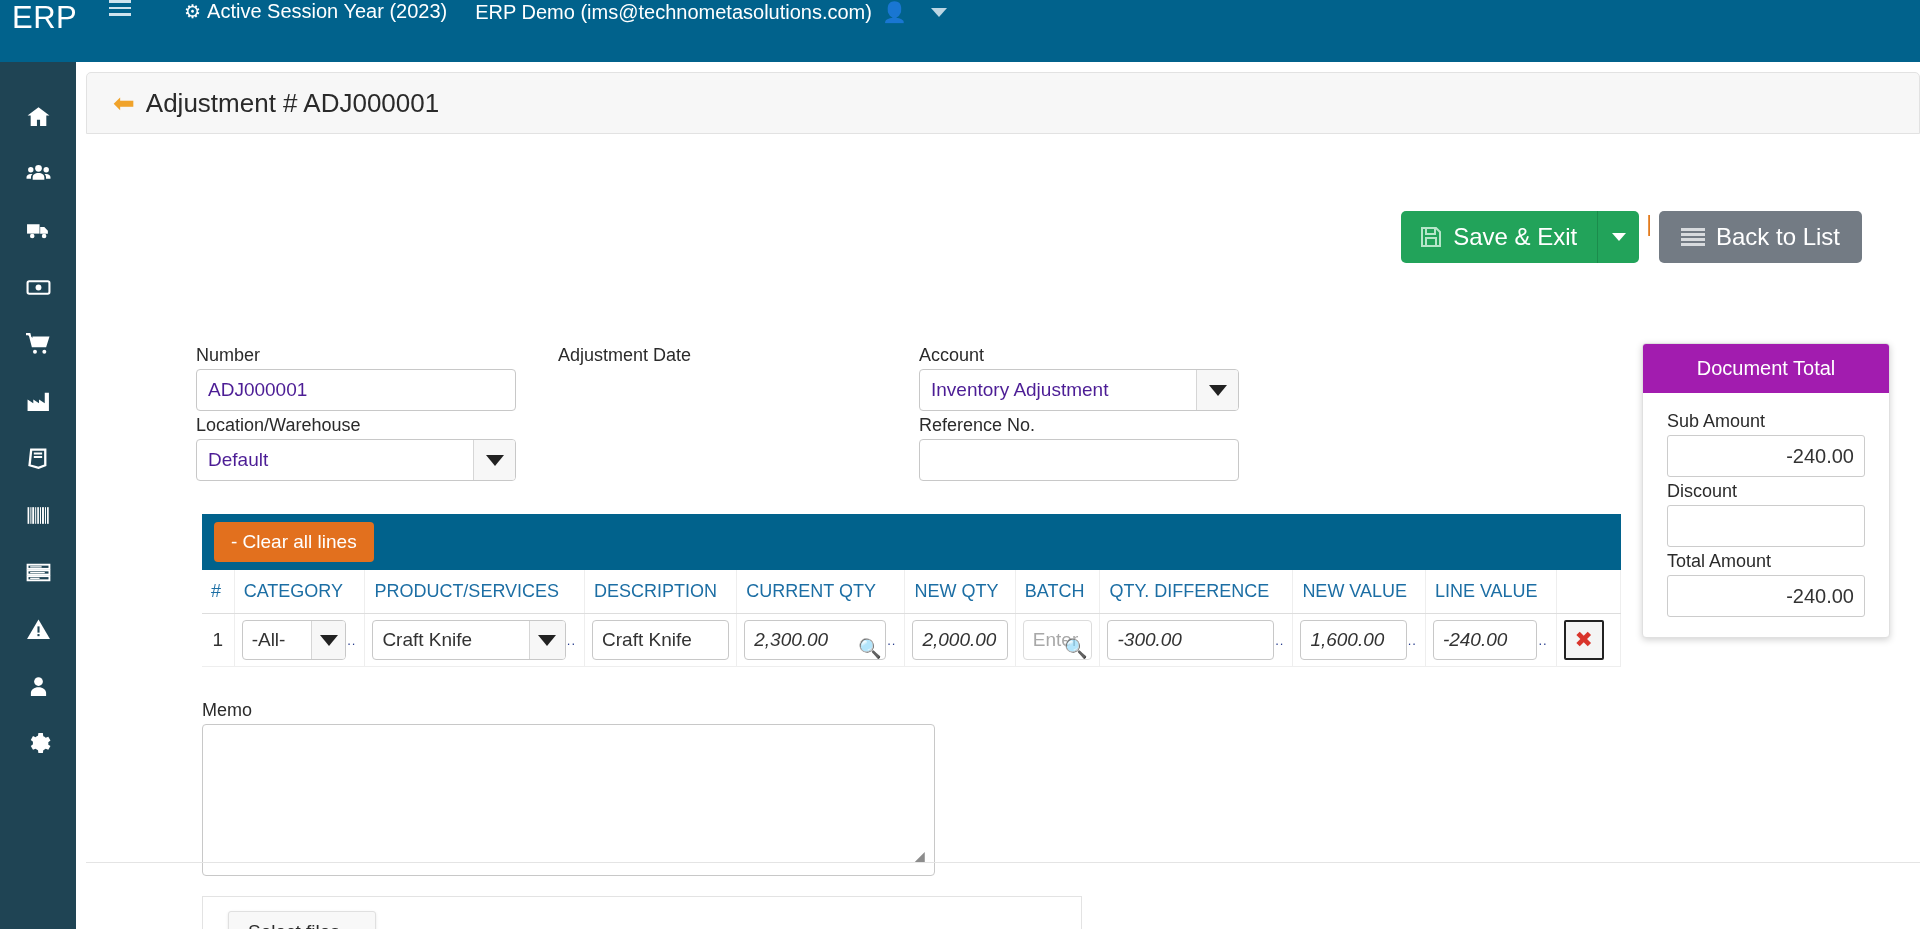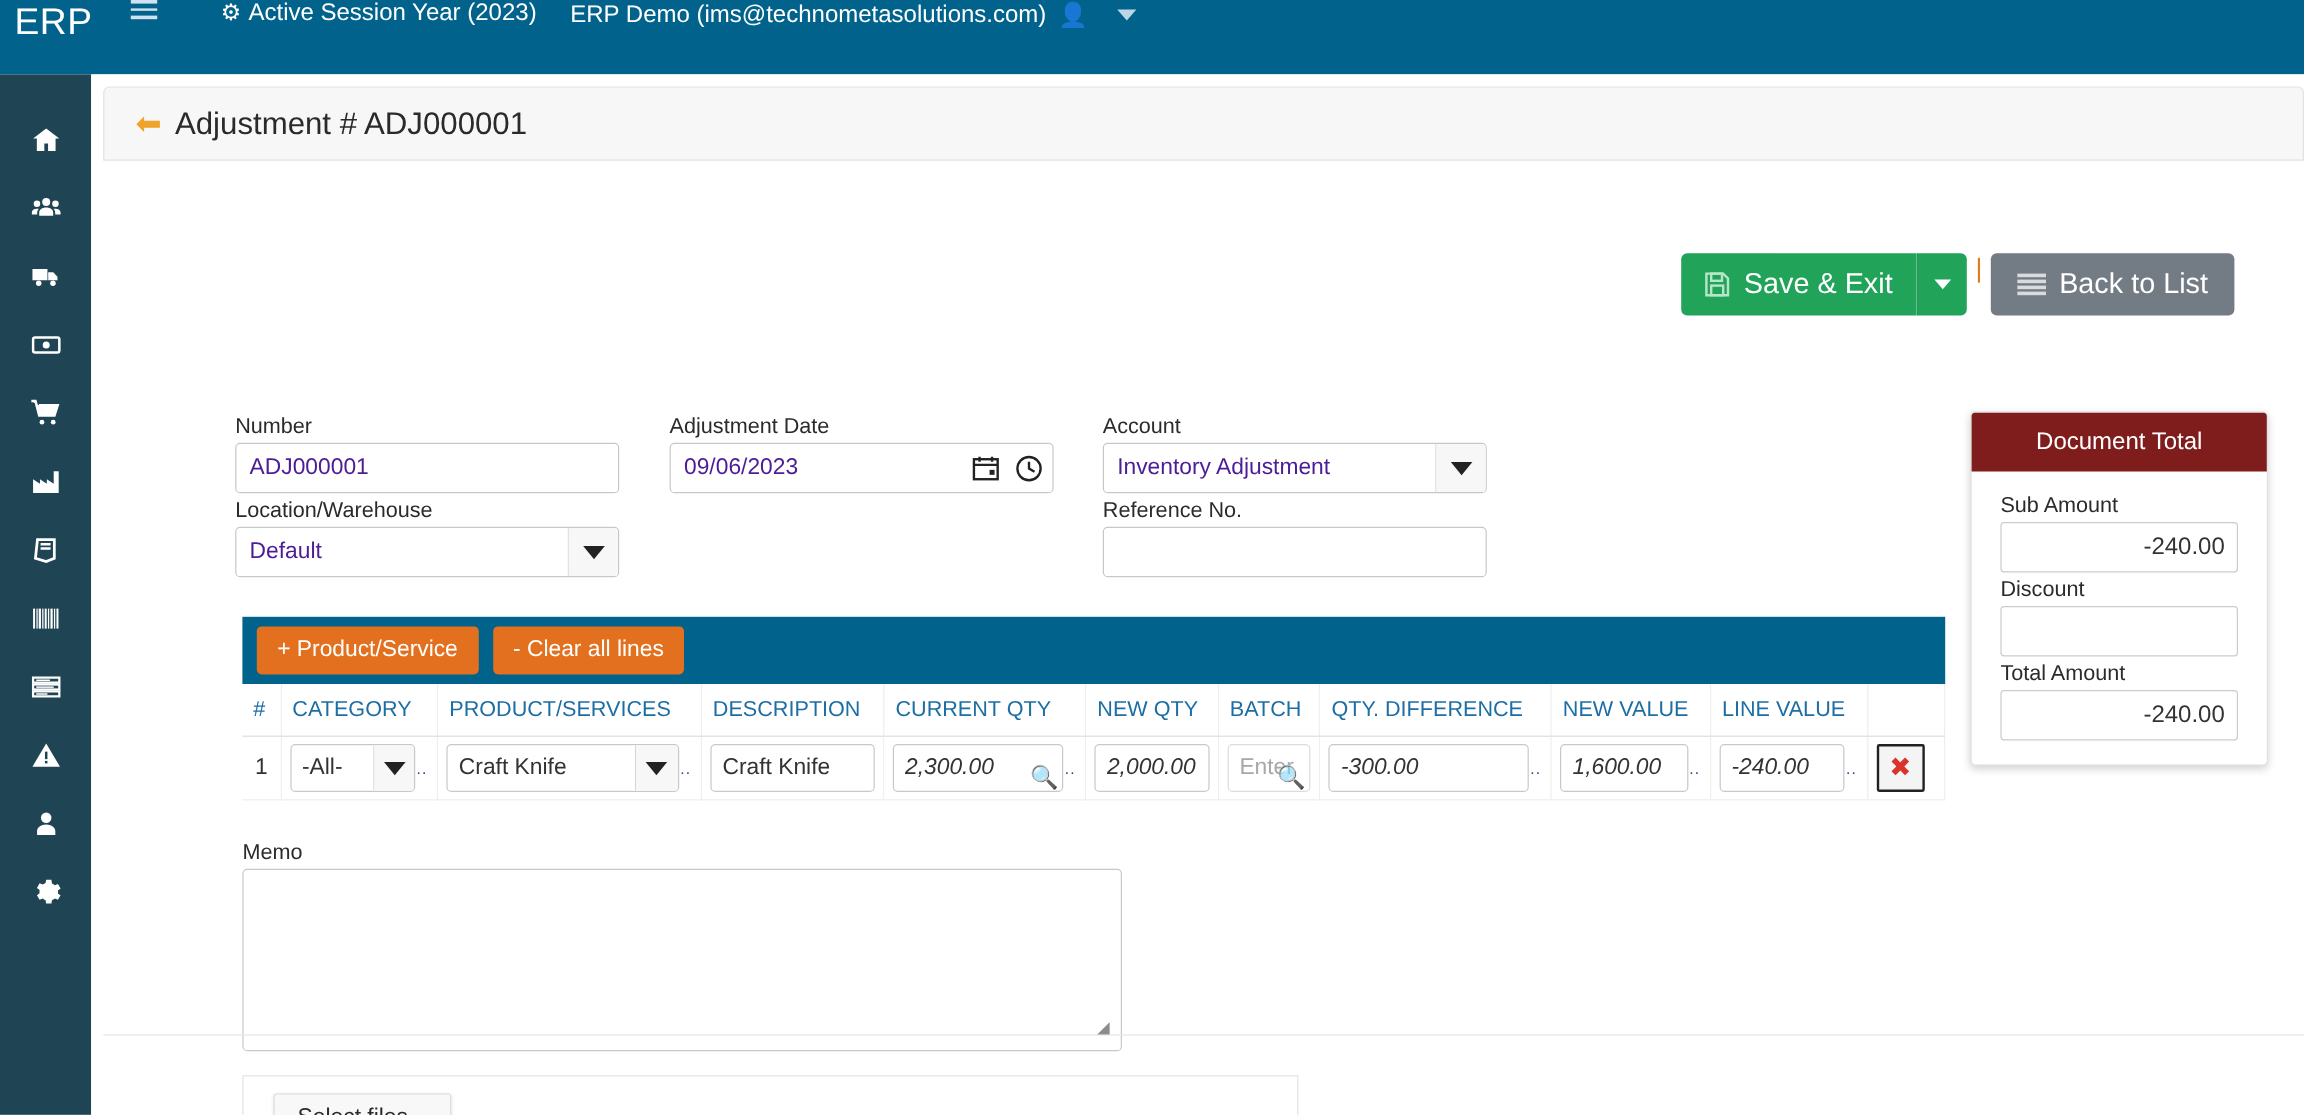--- a/index.html
+++ b/index.html
@@ -165,21 +165,21 @@
   .doc-total {
     position: absolute; top: 281px; left: 1566px;
     width: 248px;
     background: #ffffff;
     border: 1px solid #e0e0e0;
     border-radius: 4px;
     box-shadow: 0 2px 7px rgba(0,0,0,.18);
     z-index: 20;
   }
   .doc-total-head {
-    background: #7f1d1d; color: #ffffff;
+    background: #a21caf; color: #ffffff;
     text-align: center; font-size: 20px;
     padding: 13px 0; border-radius: 3px 3px 0 0;
   }
   .doc-total-body { padding: 14px 24px 20px 24px; }
   .doc-total-body .field-label { font-size: 18px; margin-top: 4px; }
   .amt {
     width: 100%; height: 42px;
     border: 1px solid #cccccc; border-radius: 3px;
     font-size: 20px; color: #333333;
     text-align: right; padding: 0 10px;
@@ -442,34 +442,20 @@
       <div class="sel-wrap">
         <input class="fld" value="Default" style="">
         <div class="sel-btn">
           <i></i>
         </div>
       </div>
     </div>
 
     <div class="col-date">
       <label class="field-label">Adjustment Date</label>
-      <div class="sel-wrap">
-        <input class="fld" value="09/06/2023" style="">
-        <div class="date-icons">
-          <svg width="25" height="25" viewBox="0 0 24 24" fill="none" stroke="#222" stroke-width="1.9">
-            <rect x="2.5" y="4.5" width="19" height="16"></rect>
-              <path d="M7 2.5v4M17 2.5v4M2.5 9h19"></path>
-              <rect x="15" y="13" width="4" height="4" fill="#222" stroke="none"></rect>
-          </svg>
-          <svg width="25" height="25" viewBox="0 0 24 24" fill="none" stroke="#222" stroke-width="1.9">
-            <circle cx="12" cy="12" r="9.3"></circle>
-              <path d="M12 6.6V12l4.4 2.6"></path>
-          </svg>
-        </div>
-      </div>
     </div>
 
     <div class="col-account">
       <label class="field-label">Account</label>
       <div class="sel-wrap">
         <input class="fld" value="Inventory Adjustment" style="">
         <div class="sel-btn">
           <i></i>
         </div>
       </div>
@@ -487,21 +473,20 @@
       <label class="field-label">Sub Amount</label>
       <input class="amt" value="-240.00" style="">
       <label class="field-label">Discount</label>
       <input class="amt" value="" style="">
       <label class="field-label">Total Amount</label>
       <input class="amt" value="-240.00" style="">
     </div>
   </div>
 
   <div class="grid-toolbar">
-    <button class="btn-orange">+ Product/Service</button>
     <button class="btn-orange">- Clear all lines</button>
   </div>
 
   <table class="grid">
     <thead>
       <tr>
         <th style="width:30px">#</th>
         <th style="width:122px">CATEGORY</th>
         <th style="width:205px">PRODUCT/SERVICES</th>
         <th style="width:134px">DESCRIPTION</th>

